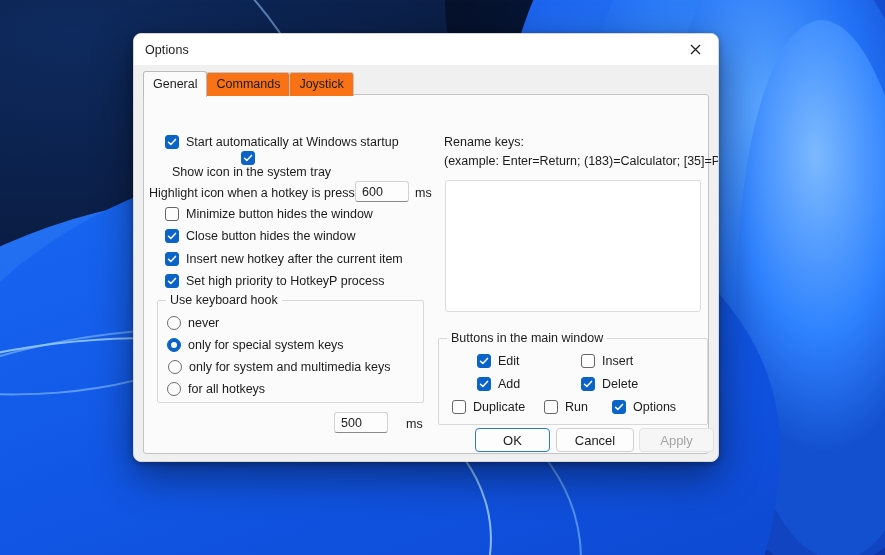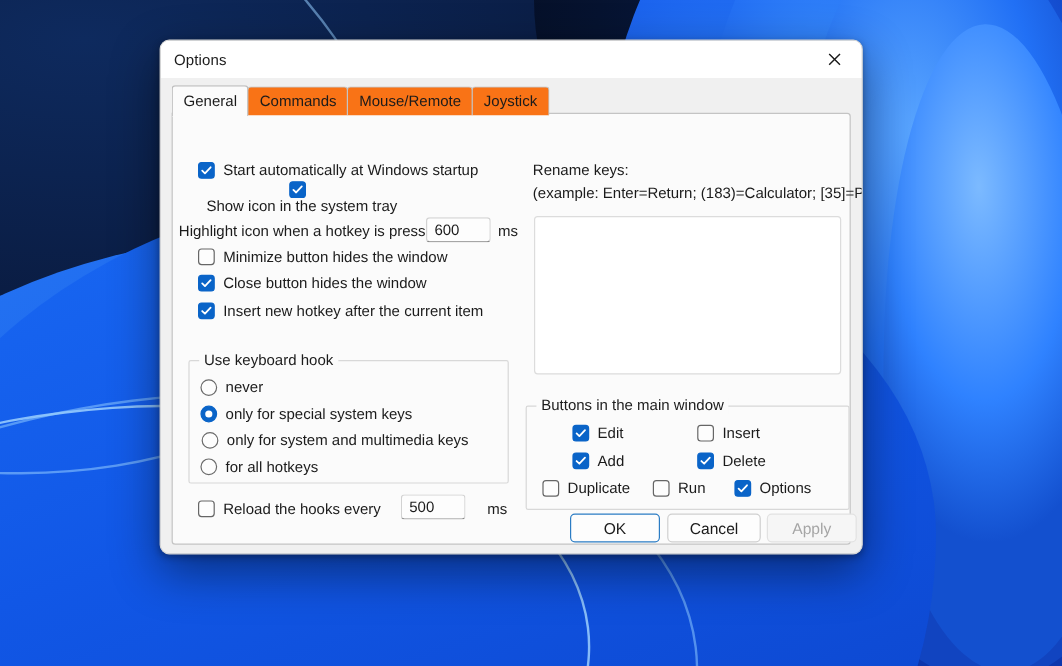--- a/index.html
+++ b/index.html
@@ -276,21 +276,20 @@
     <div class="close-btn">
       <svg width="11" height="11" viewBox="0 0 11 11">
         <path d="M1 1 L10 10 M10 1 L1 10" stroke="#1b1b1b" stroke-width="1.2" fill="none"></path>
       </svg>
     </div>
   </div>
 
   <div class="tabstrip">
     <div class="tab active">General</div>
     <div class="tab">Commands</div>
-    <div class="tab">Mouse/Remote</div>
     <div class="tab">Joystick</div>
   </div>
 
   <div class="tabpanel">
 
     <div class="row" style="left:21px; top:40px;">
       <span class="cb checked">
         <svg width="10" height="10" viewBox="0 0 10 10">
             <path d="M1.5 5.2 L3.8 7.4 L8.5 2.4" stroke="#fff" stroke-width="1.5" fill="none" stroke-linecap="round" stroke-linejoin="round"></path>
           </svg>
@@ -329,20 +328,28 @@
 
     <div class="row" style="left:21px; top:157px;">
       <span class="cb checked">
         <svg width="10" height="10" viewBox="0 0 10 10">
             <path d="M1.5 5.2 L3.8 7.4 L8.5 2.4" stroke="#fff" stroke-width="1.5" fill="none" stroke-linecap="round" stroke-linejoin="round"></path>
           </svg>
       </span>
       <span class="lbl">Insert new hotkey after the current item</span>
     </div>
 
+    <div class="row" style="left:21px; top:179px;">
+      <span class="cb checked">
+        <svg width="10" height="10" viewBox="0 0 10 10">
+            <path d="M1.5 5.2 L3.8 7.4 L8.5 2.4" stroke="#fff" stroke-width="1.5" fill="none" stroke-linecap="round" stroke-linejoin="round"></path>
+          </svg>
+      </span>
+      <span class="lbl">Set high priority to HotkeyP process</span>
+    </div>
 
     <div class="groupbox" style="left:13px; top:205px; width:265px; height:101px;">
       <span class="gb-title">Use keyboard hook</span>
 
       <div class="row" style="left:9px; top:15px;">
         <span class="rb"></span>
         <span class="lbl">never</span>
       </div>
       <div class="row" style="left:9px; top:37px;">
         <span class="rb checked">
@@ -353,26 +360,20 @@
       <div class="row" style="left:10px; top:59px;">
         <span class="rb"></span>
         <span class="lbl">only for system and multimedia keys</span>
       </div>
       <div class="row" style="left:9px; top:81px;">
         <span class="rb"></span>
         <span class="lbl">for all hotkeys</span>
       </div>
     </div>
 
-    <div class="row" style="left:21px; top:322px;">
-      <span class="cb">
-        
-      </span>
-      <span class="lbl">Reload the hooks every</span>
-    </div>
     <input class="txtfield" style="position: absolute; left: 190px; top: 317px; width: 54px; height: 21px;" value="500">
     <div class="static" style="left:262px; top:322px;">ms</div>
 
     <div class="static" style="left:300px; top:40px;">Rename keys:</div>
     <div class="static" style="left:300px; top:59px;">(example:  Enter=Return; (183)=Calculator; [35]=Paste)</div>
 
     <div class="bigbox" style="left:301px; top:85px; width:254px; height:130px;"></div>
 
     <div class="groupbox" style="left:294px; top:243px; width:268px; height:85px;">
       <span class="gb-title">Buttons in the main window</span>

